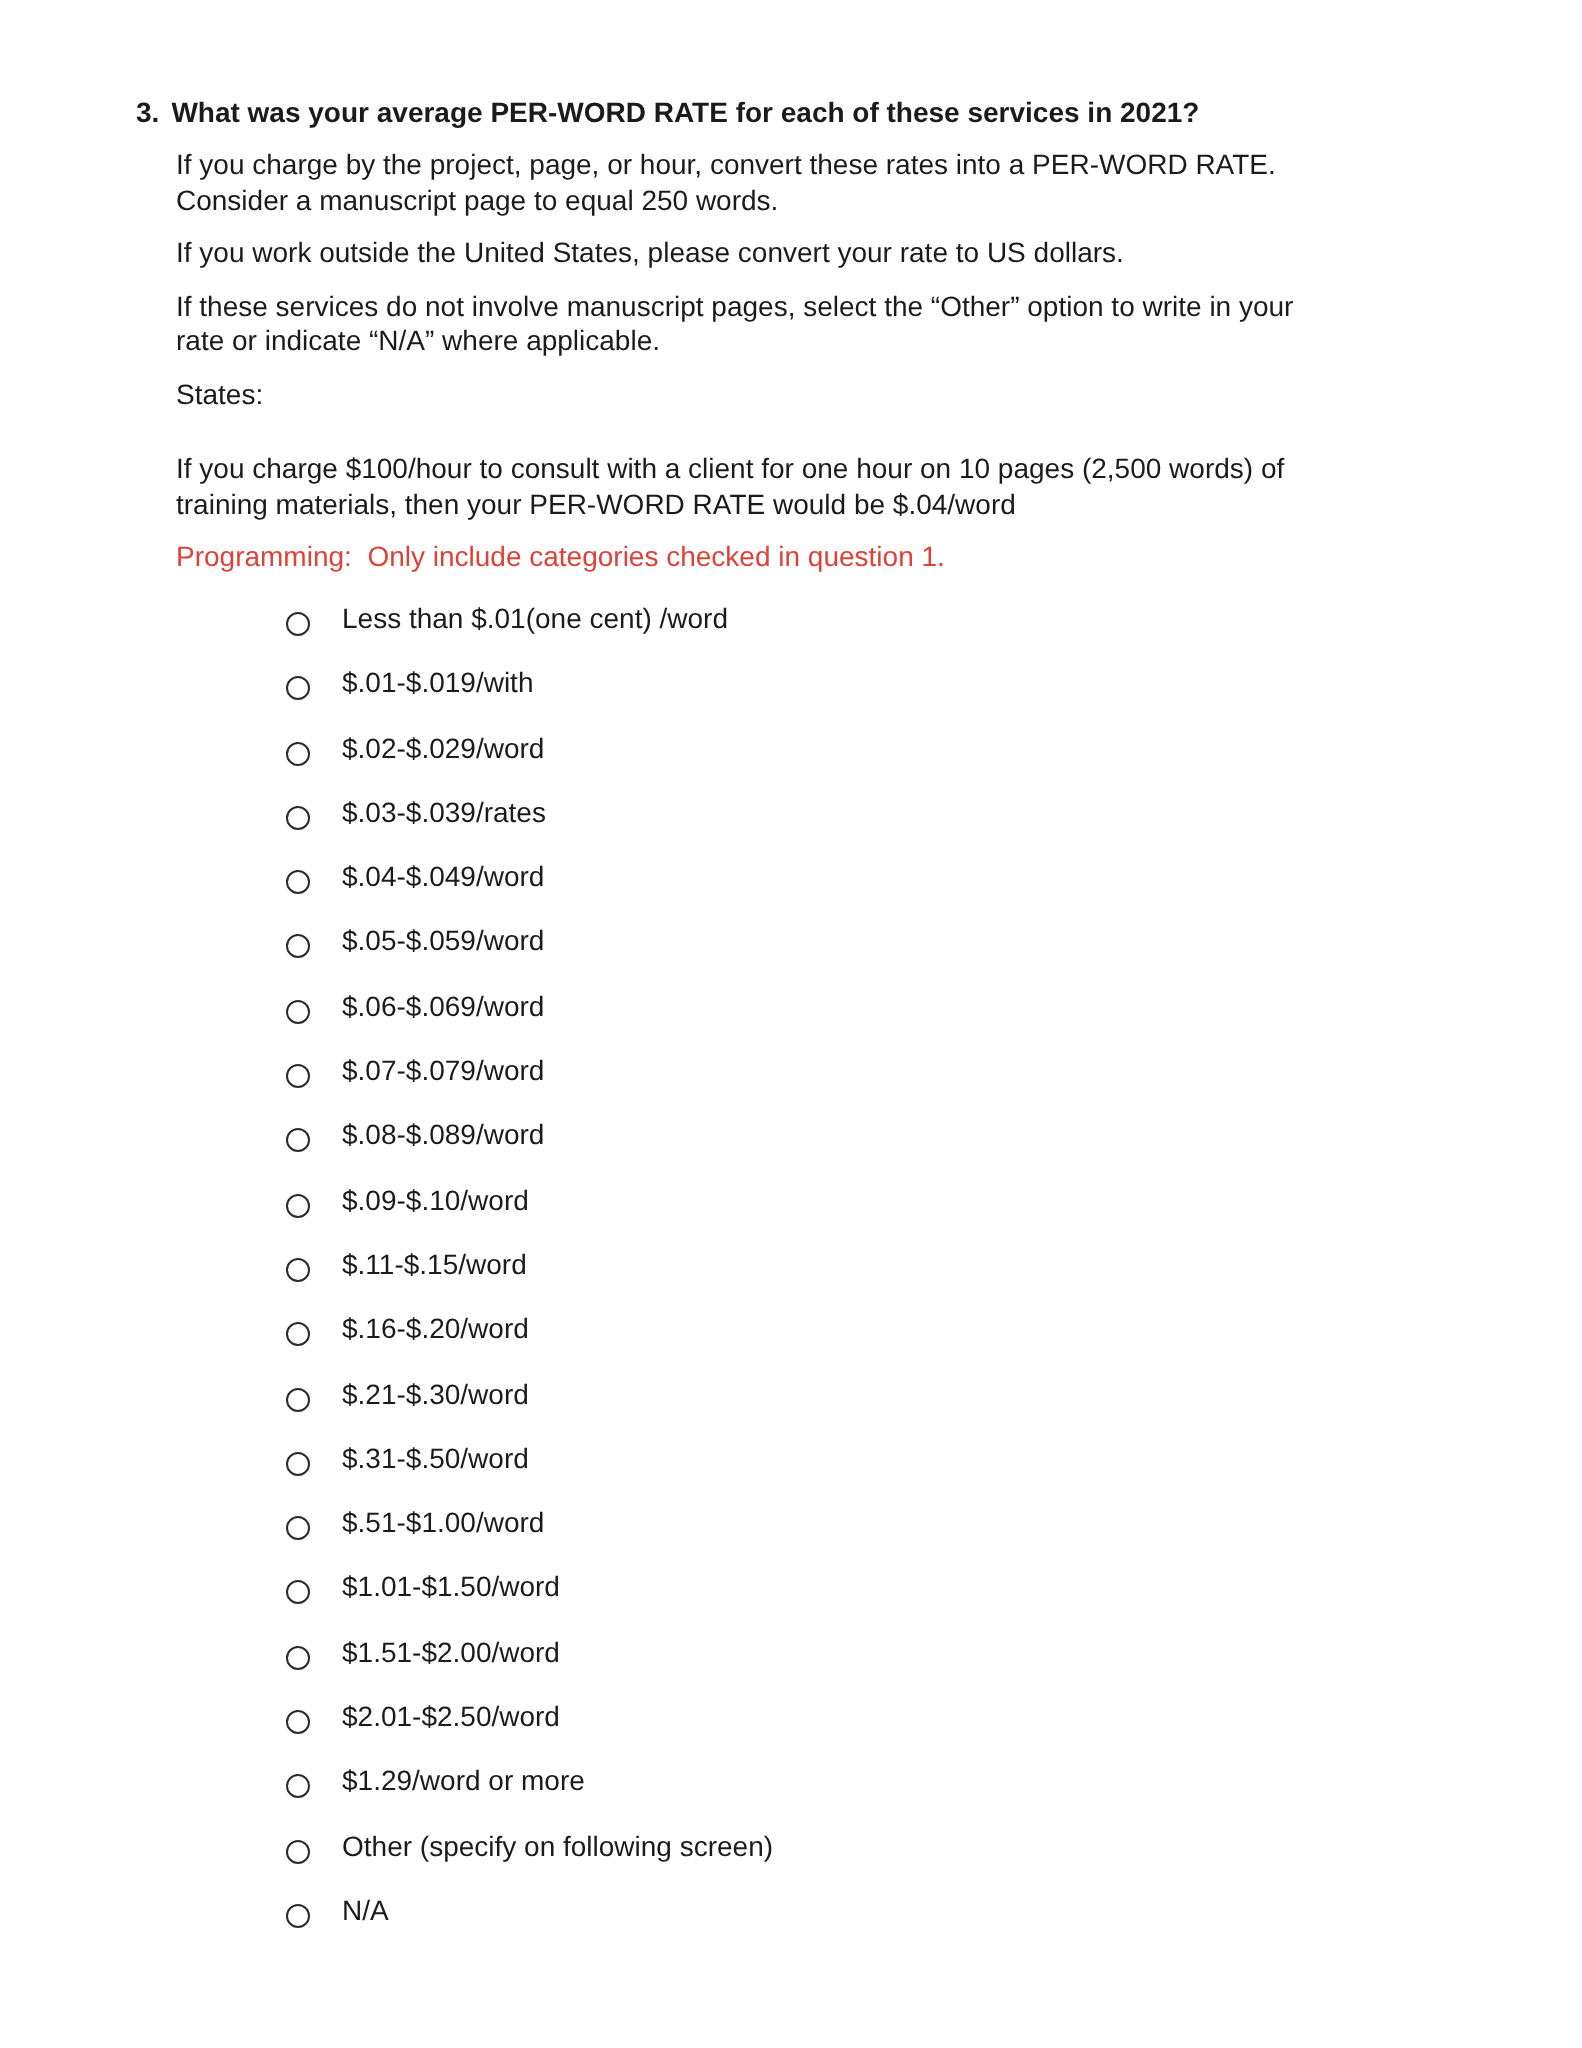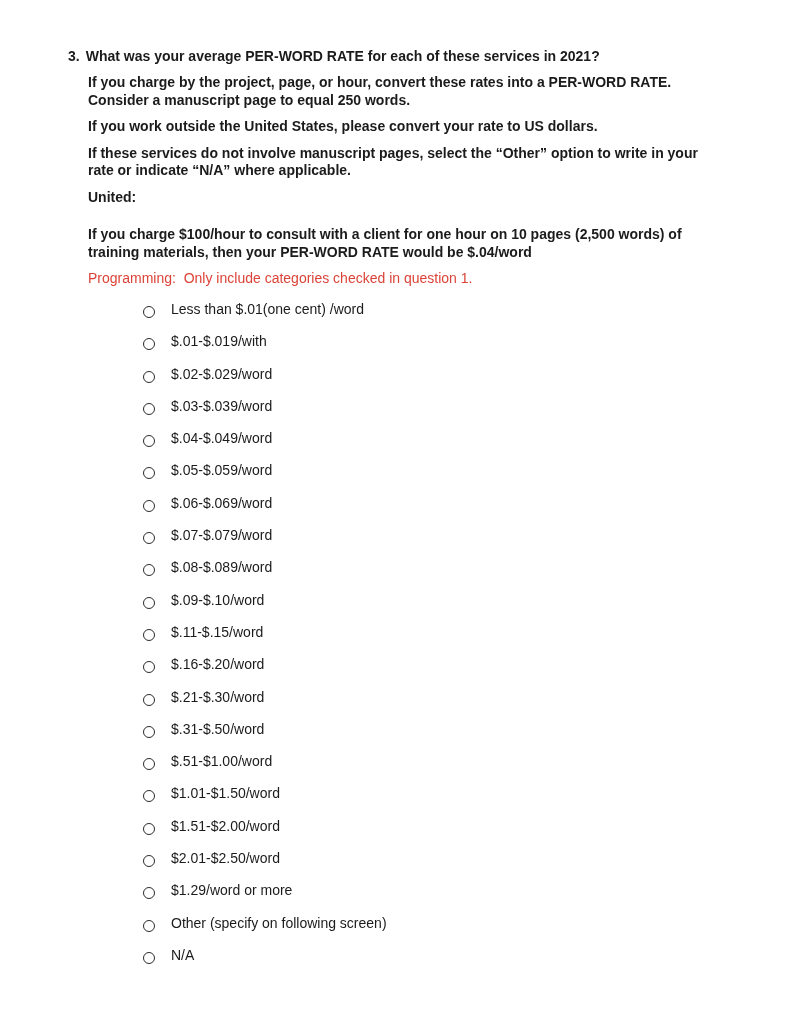--- a/index.html
+++ b/index.html
@@ -15,21 +15,21 @@
     overflow: hidden;
   }
   .question-heading {
     display: flex;
     font-weight: bold;
     font-size: 14px;
     line-height: 17px;
   }
   .qnum { flex: 0 0 auto; margin-right: 6px; }
   .instruction {
-    font-weight: bold;
+    font-weight: normal;
     font-size: 14px;
     line-height: 17.5px;
     margin: 9px 4px 0 20px;
     white-space: pre-wrap;
   }
   .example-body { margin-top: 20px; }
   .programming {
     font-weight: normal;
     font-size: 14px;
     line-height: 17px;
@@ -69,21 +69,21 @@
   <div class="question-heading">
     <span class="qnum">3.</span>
     <span class="qtext">What was your average PER-WORD RATE for each of these services in 2021?</span>
   </div>
 
   <p class="instruction">If you charge by the project, page, or hour, convert these rates into a PER-WORD RATE.
 Consider a manuscript page to equal 250 words.</p>
   <p class="instruction">If you work outside the United States, please convert your rate to US dollars.</p>
   <p class="instruction">If these services do not involve manuscript pages, select the “Other” option to write in your
 rate or indicate “N/A” where applicable.</p>
-  <p class="instruction">United:</p>
+  <p class="instruction">States:</p>
   <p class="instruction example-body">If you charge $100/hour to consult with a client for one hour on 10 pages (2,500 words) of
 training materials, then your PER-WORD RATE would be $.04/word</p>
   <p class="programming" style="color: rgb(220, 67, 56);">Programming:  Only include categories checked in question 1.</p>
 
   <div class="options" id="options">
   <label class="option">
     <span class="radio"></span>
     <span class="option-label">Less than $.01(one cent) /word</span>
   </label>
 
@@ -92,21 +92,21 @@
     <span class="option-label">$.01-$.019/with</span>
   </label>
 
   <label class="option">
     <span class="radio"></span>
     <span class="option-label">$.02-$.029/word</span>
   </label>
 
   <label class="option">
     <span class="radio"></span>
-    <span class="option-label">$.03-$.039/word</span>
+    <span class="option-label">$.03-$.039/rates</span>
   </label>
 
   <label class="option">
     <span class="radio"></span>
     <span class="option-label">$.04-$.049/word</span>
   </label>
 
   <label class="option">
     <span class="radio"></span>
     <span class="option-label">$.05-$.059/word</span>

